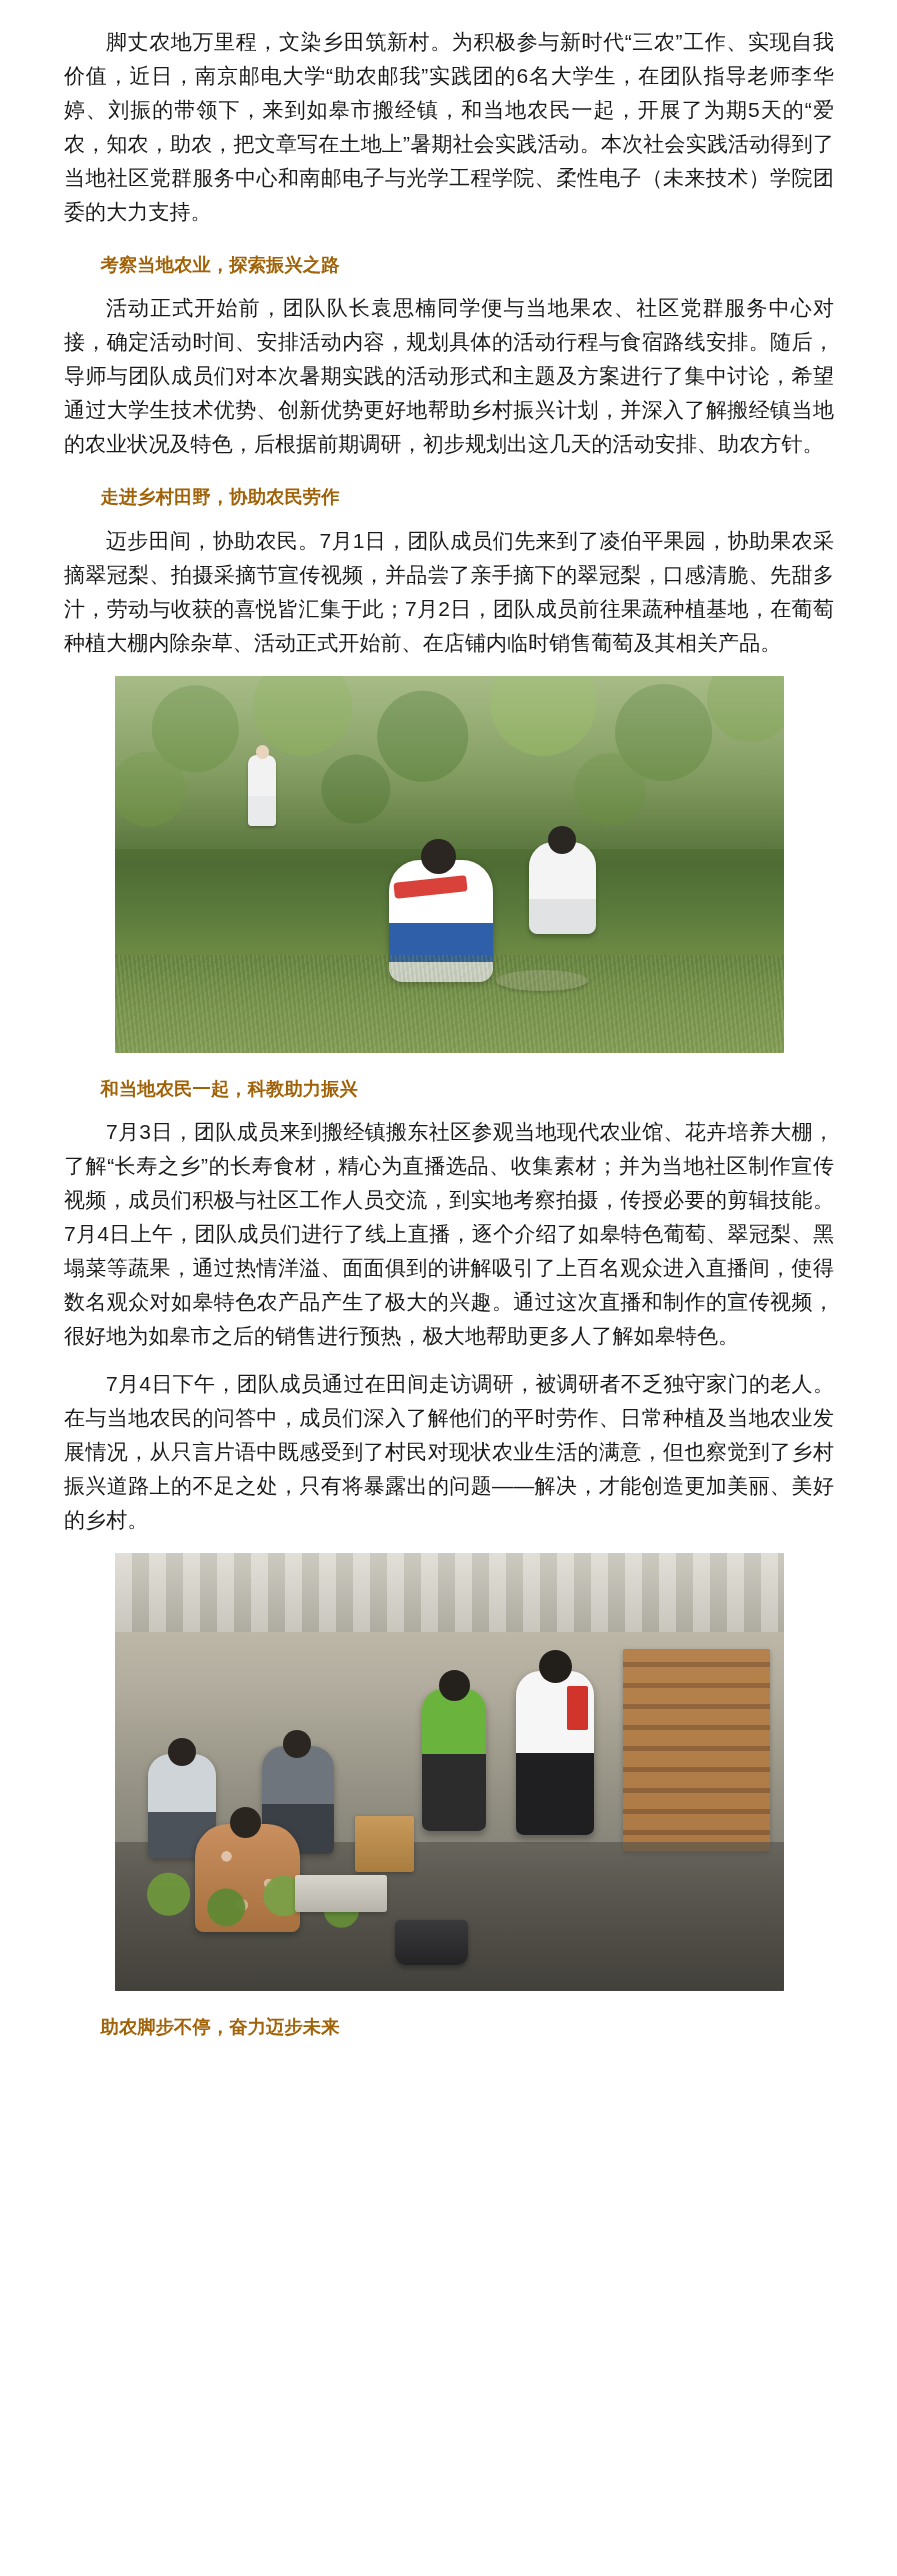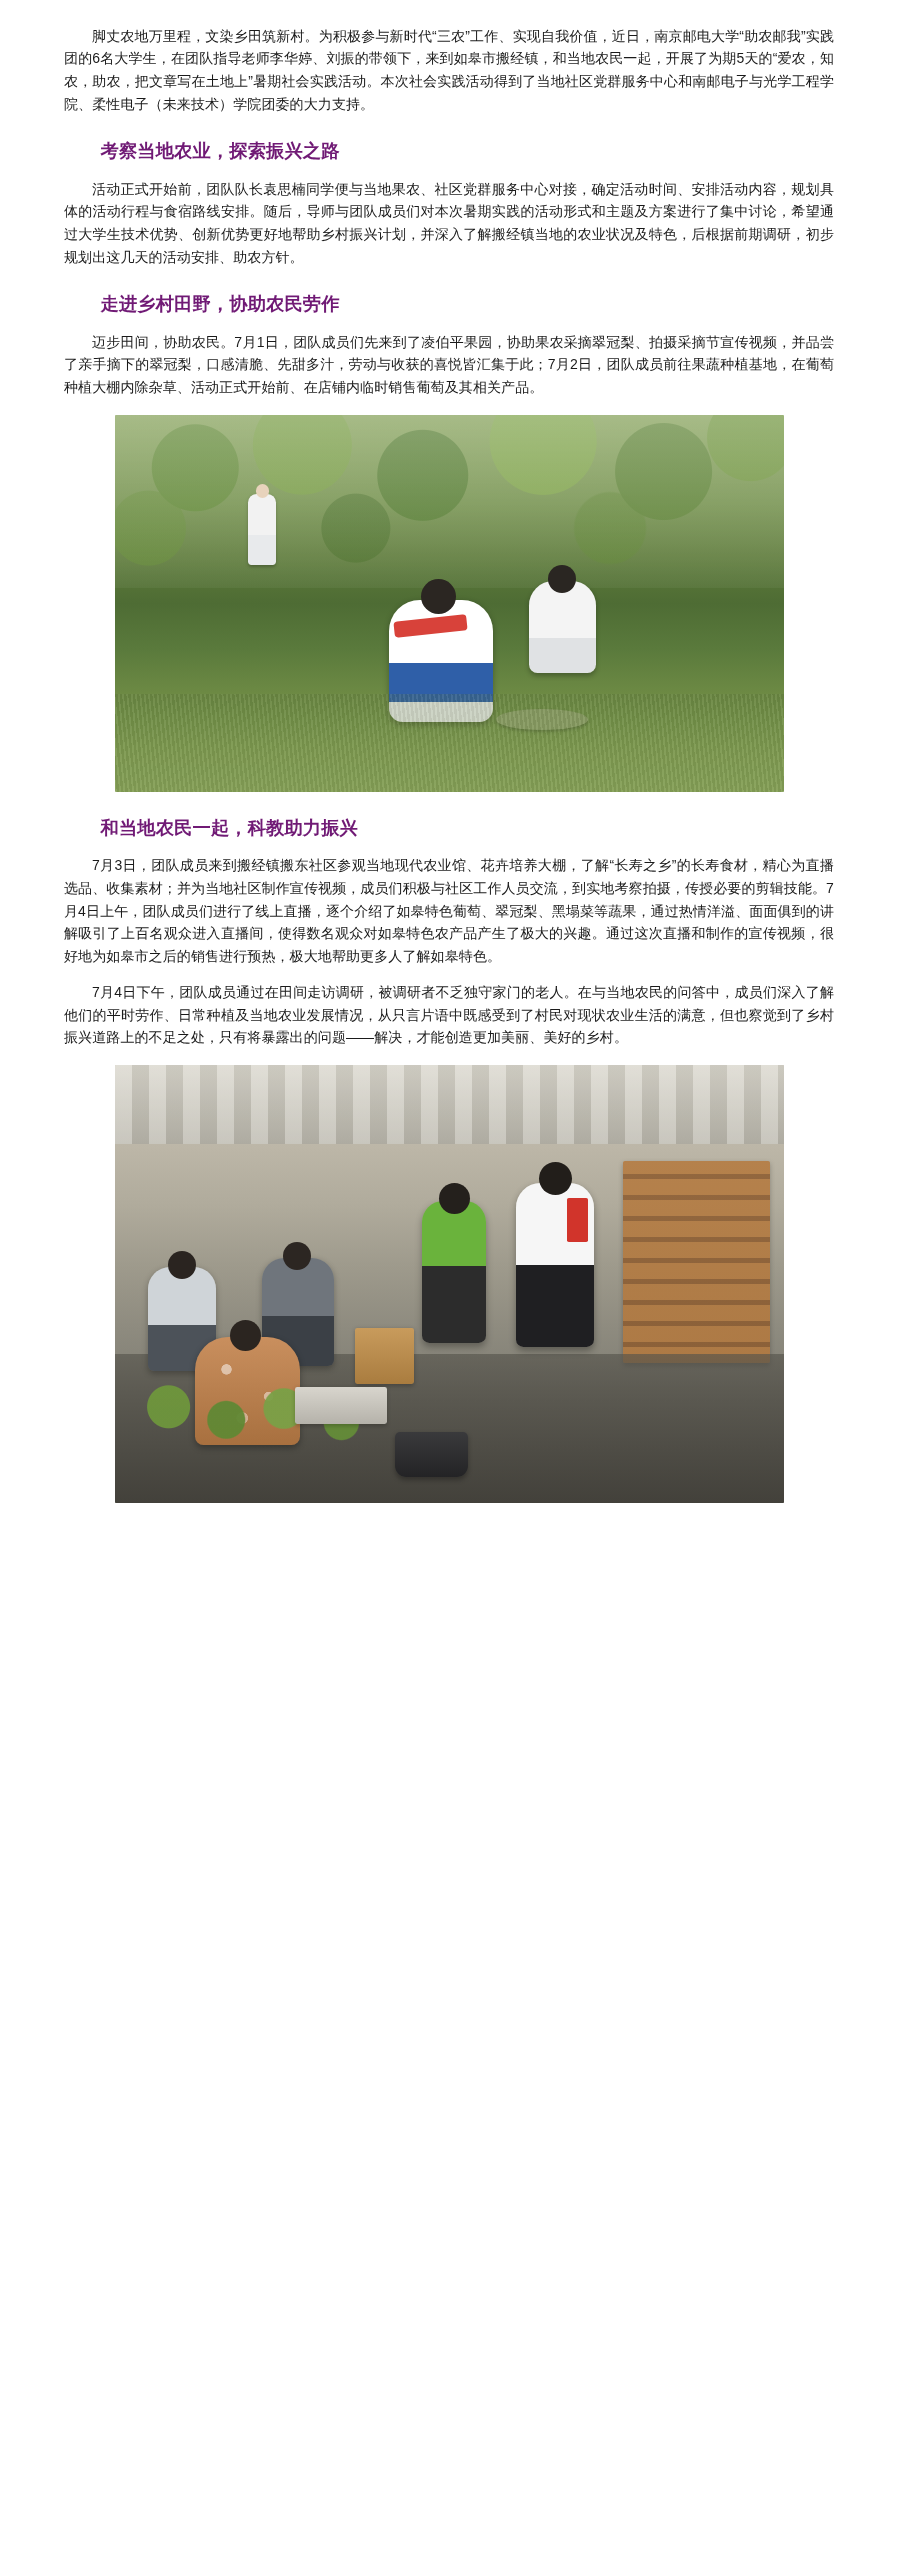--- a/index.html
+++ b/index.html
@@ -16,33 +16,33 @@
     min-height: 2576px;
     background: #ffffff;
     box-sizing: border-box;
     padding: 24.5px 64px 37px 64px;
   }
   .article {
     width: 770px;
     margin: 0 auto;
   }
   p.para {
-    font-size: 14px;
+    font-size: 21px;
     line-height: 1.62;
     color: #1a1a1a;
     margin: 0 0 13.5px 0;
     text-align: justify;
     text-justify: inter-ideograph;
     text-indent: 2em;
     letter-spacing: 0.1px;
   }
   h2.subhead {
     font-size: 18.3px;
     line-height: 1.6;
-    color: #701a75;
+    color: #a16207;
     font-weight: bold;
     margin: 21px 0 12.2px 0;
     text-indent: 2em;
     letter-spacing: 0.1px;
   }
   .figure {
     margin: 16px 0 18.3px 0;
     display: flex;
     justify-content: center;
   }
@@ -323,17 +323,18 @@
         <div class="stool"></div>
         <div class="p-green"></div>
         <div class="p-white"></div>
         <div class="p-floral"></div>
         <div class="plants"></div>
         <div class="tray"></div>
         <div class="bucket"></div>
       </div>
     </div>
 
+    <h2 class="subhead">助农脚步不停，奋力迈步未来</h2>
 
 
   </div>
 </div>
 
 
 </body></html>

